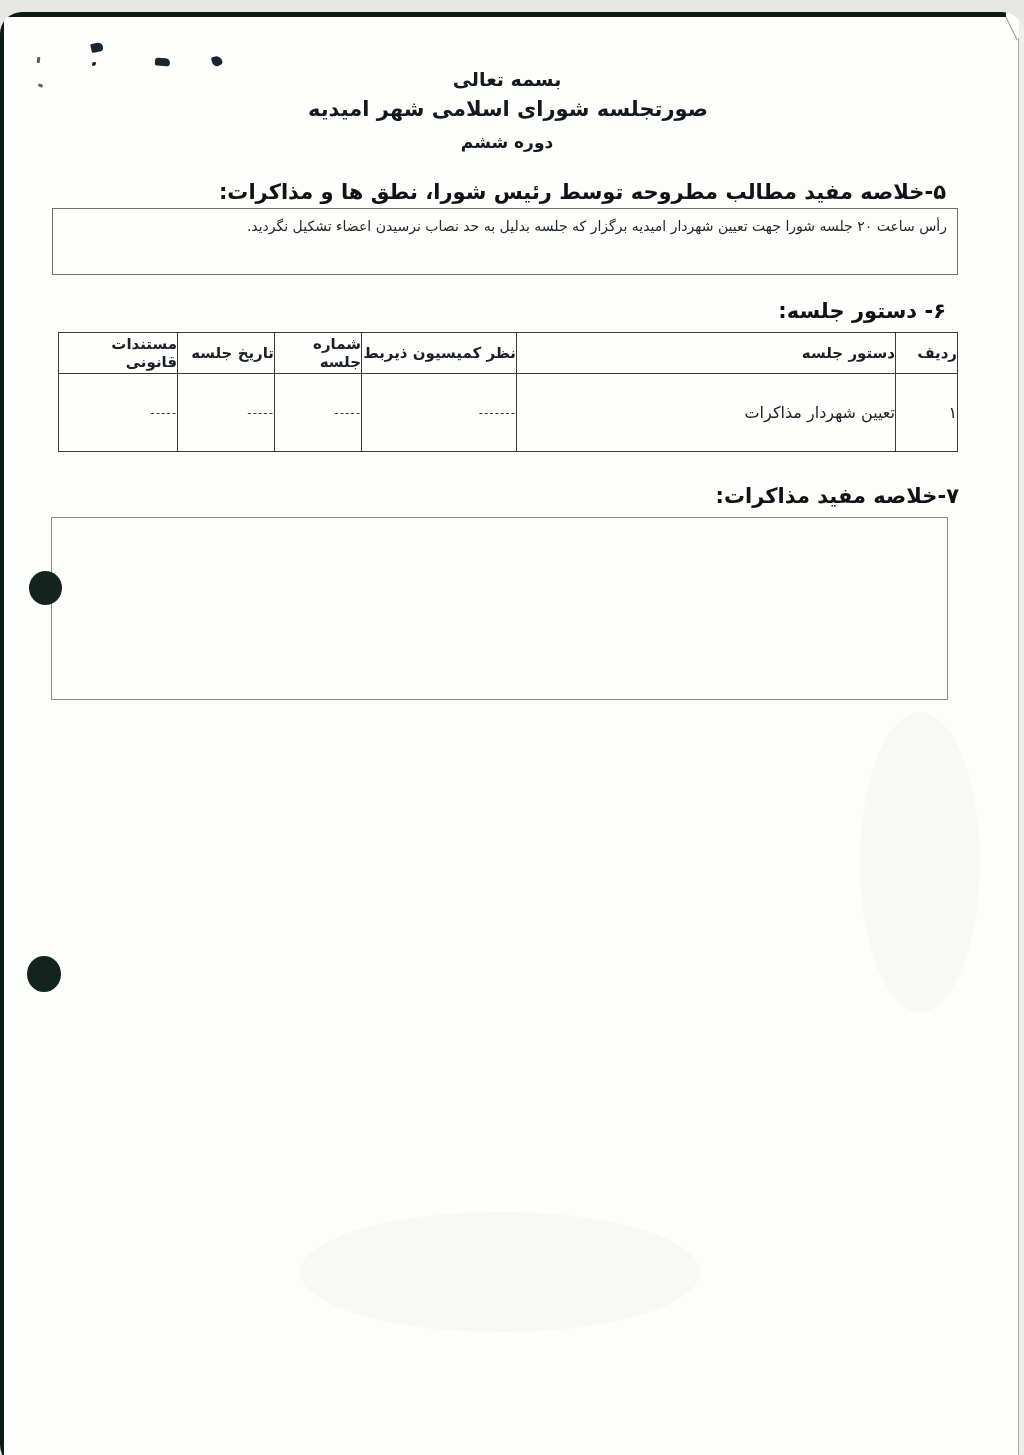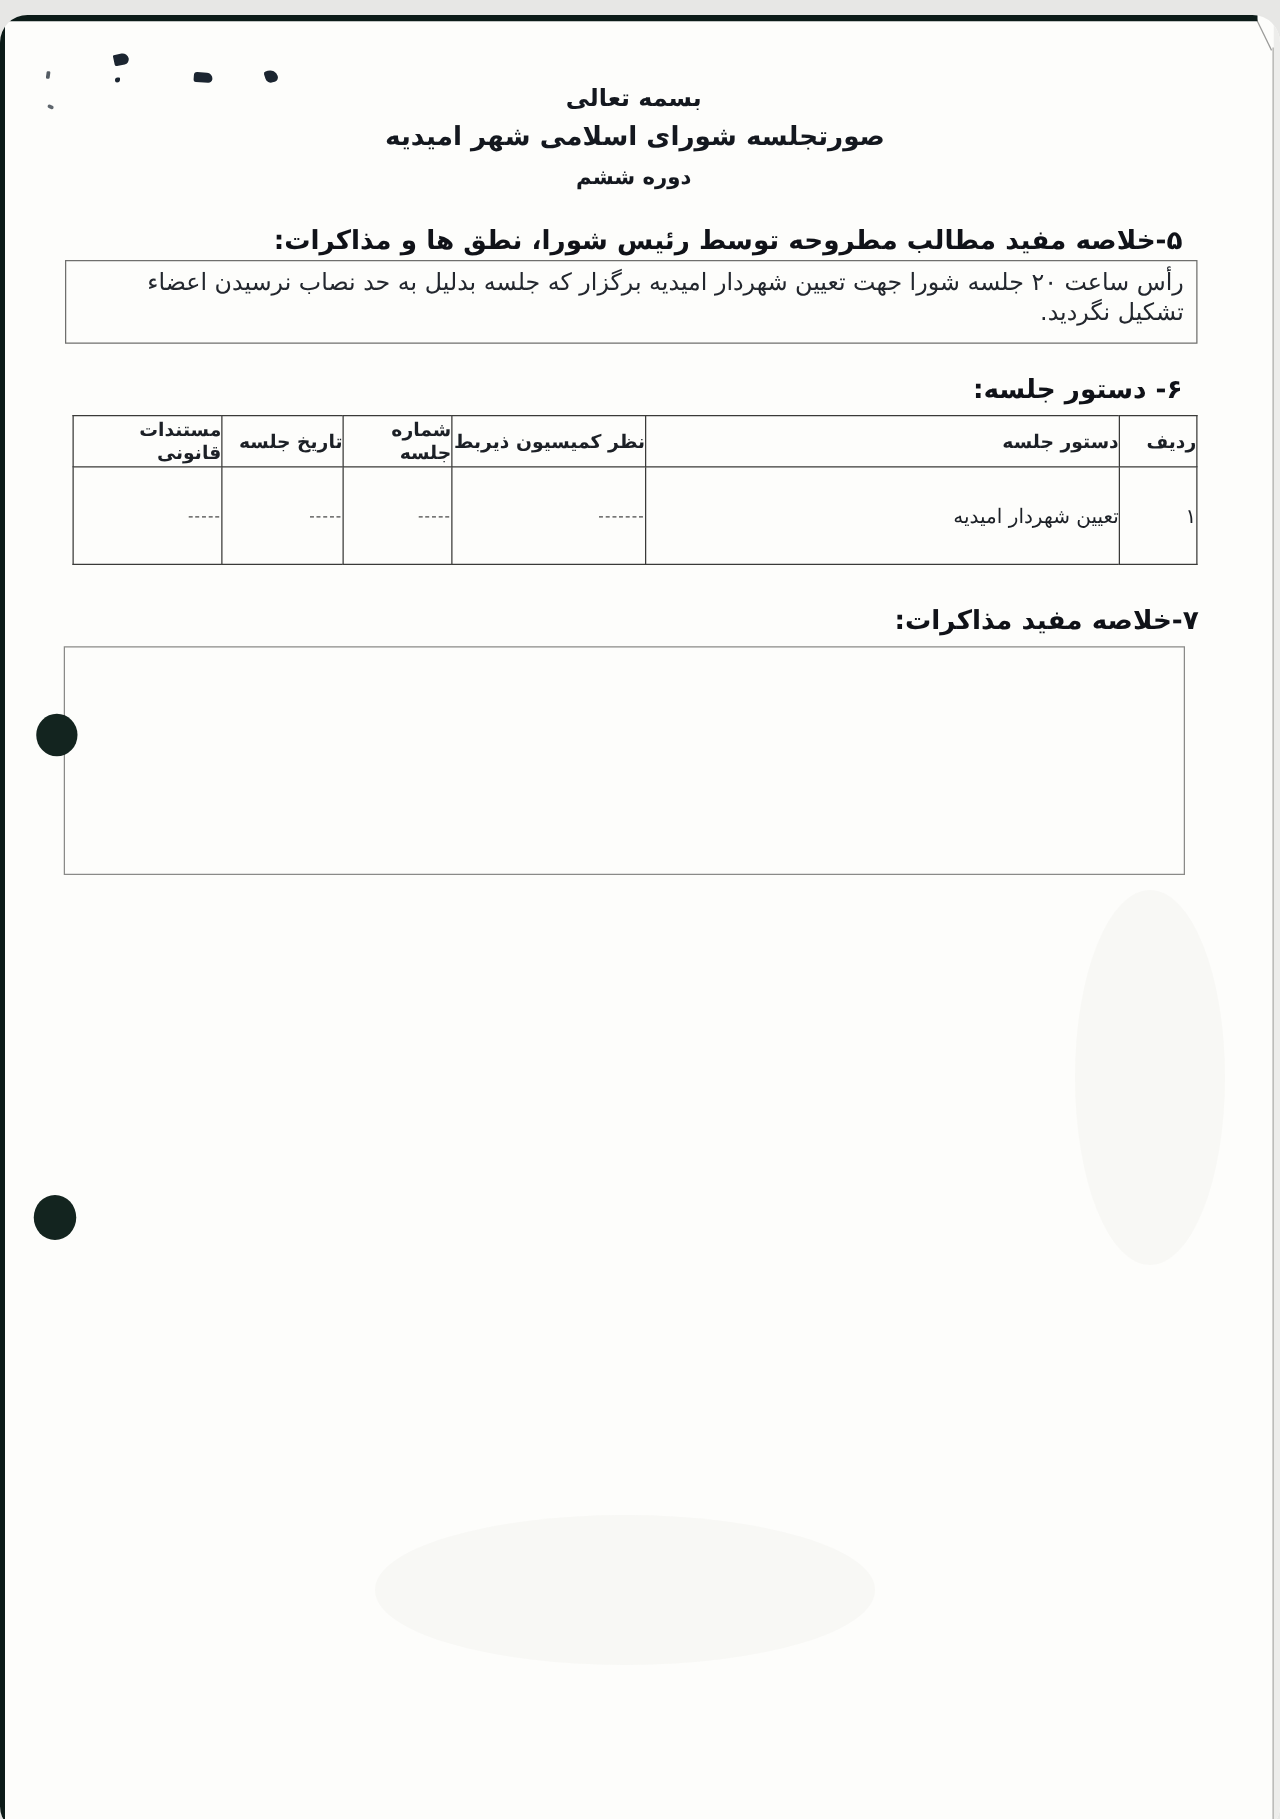--- a/index.html
+++ b/index.html
@@ -36,21 +36,21 @@
   .h-line2 { position:absolute; top:85px; left:1px; width:100%; font-size:21px; font-weight:bold; color:#14181f;text-align:center; }
   .h-line3 { position:absolute; top:120px; left:0; width:100%; font-size:17px; font-weight:bold; color:#14181f; }
   
   .sec-heading { position:absolute; direction:rtl; font-size:21px; font-weight:bold; color:#101218; white-space:nowrap; }
   .sec5-heading { top:168px; right:78px; }
   .sec6-heading { top:287px; right:78px; }
   .sec7-heading { top:472px; right:65px; }
   
   .sec5-box { position:absolute; left:52px; top:196px; width:906px; height:67px;
               border:1.5px solid #6f6f6d; background:#fdfdfb; direction:rtl;
-              padding:5px 10px 0 10px; font-size:19px; line-height:24px; color:#23272e; }
+              padding:5px 10px 0 10px; font-size:14px; line-height:24px; color:#23272e; }
   .sec7-box { position:absolute; left:51px; top:505px; width:897px; height:183px;
               border:1.5px solid #8a8a88; background:#fdfdfb; }
   
   .agenda-table { position:absolute; left:58px; top:320px; width:899px;
                   border-collapse:collapse; table-layout:fixed; direction:rtl;
                   font-size:15px; color:#1c2026; }
   .agenda-table th, .agenda-table td { border:1.8px solid #3a3a38; text-align:right; vertical-align:middle; }
   .agenda-table thead tr { height:41px; }
   .agenda-table tbody tr { height:78px; }
   .agenda-table th { font-weight:bold; font-size:15px; }
@@ -108,21 +108,21 @@
           <th>دستور جلسه</th>
           <th>نظر کمیسیون ذیربط</th>
           <th>شماره جلسه</th>
           <th>تاریخ جلسه</th>
           <th>مستندات قانونی</th>
         </tr>
       </thead>
     <tbody>
         <tr>
           <td>۱</td>
-          <td>تعیین شهردار امیدیه</td>
+          <td>تعیین شهردار مذاکرات</td>
           <td class="dashes">-------</td>
           <td class="dashes">-----</td>
           <td class="dashes">-----</td>
           <td class="dashes">-----</td>
         </tr>
       </tbody>
   </table>
 
   <div class="sec-heading sec7-heading">۷-خلاصه مفید مذاکرات:</div>
   <div class="sec7-box"></div>

